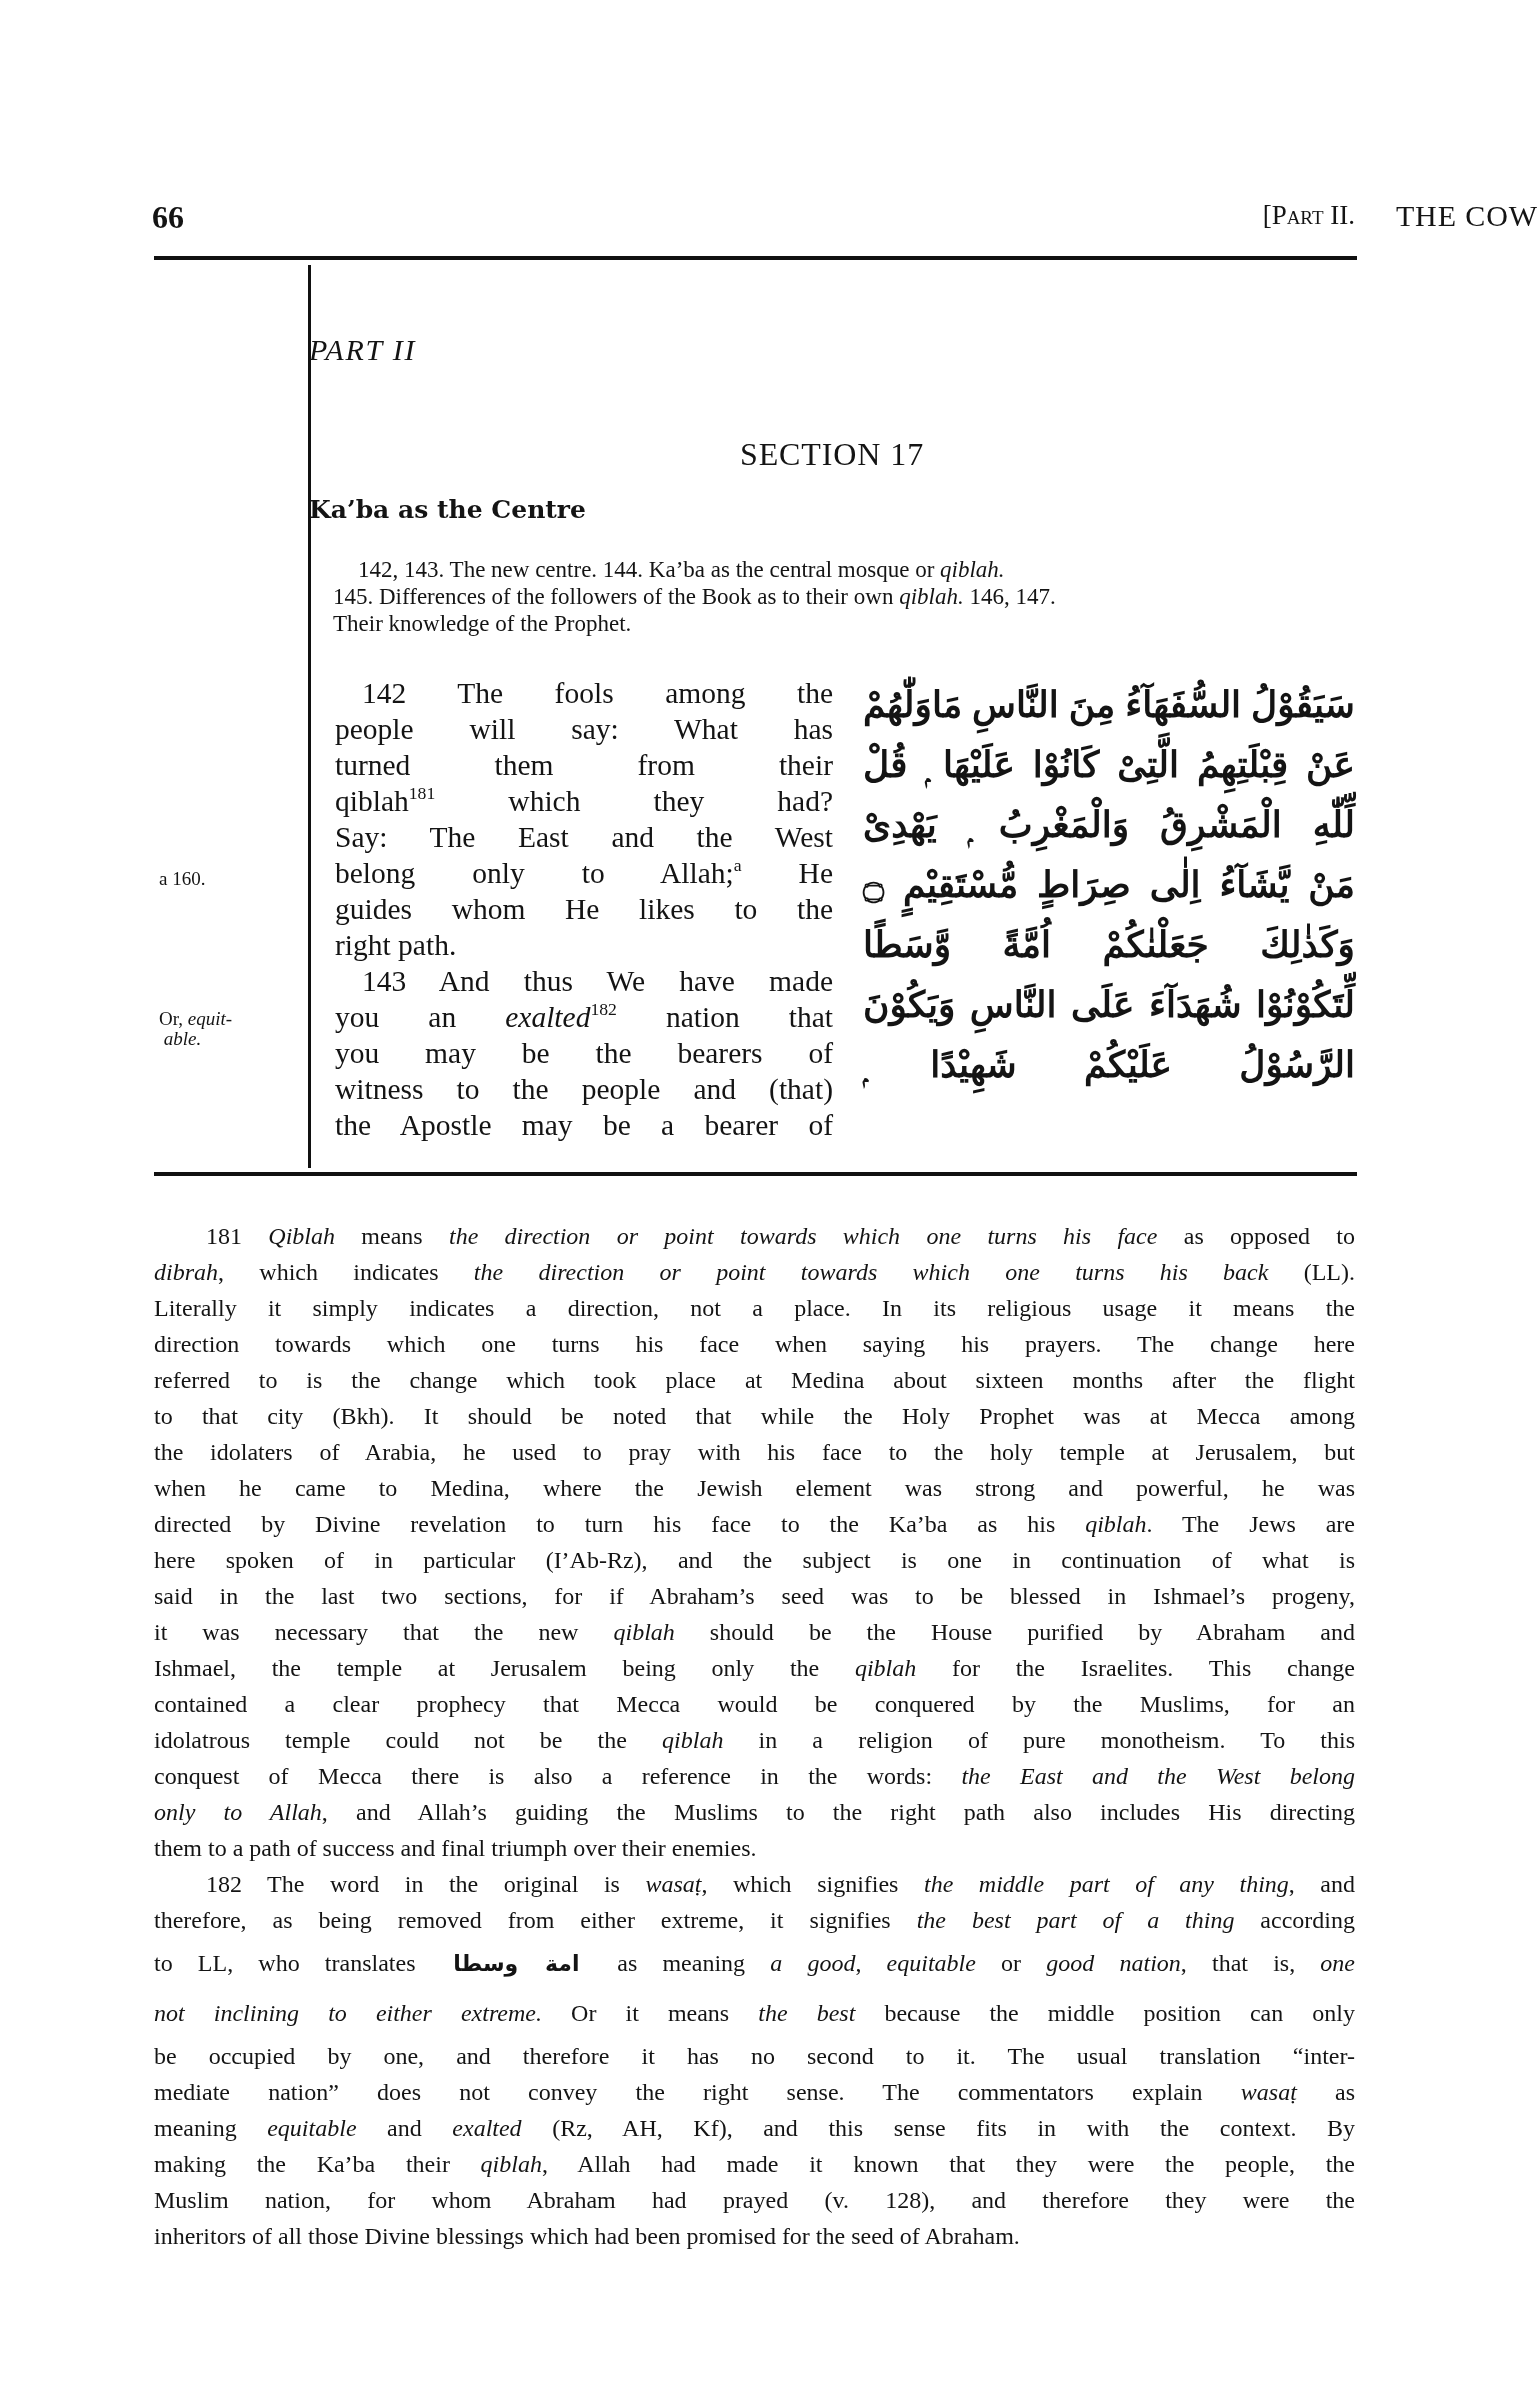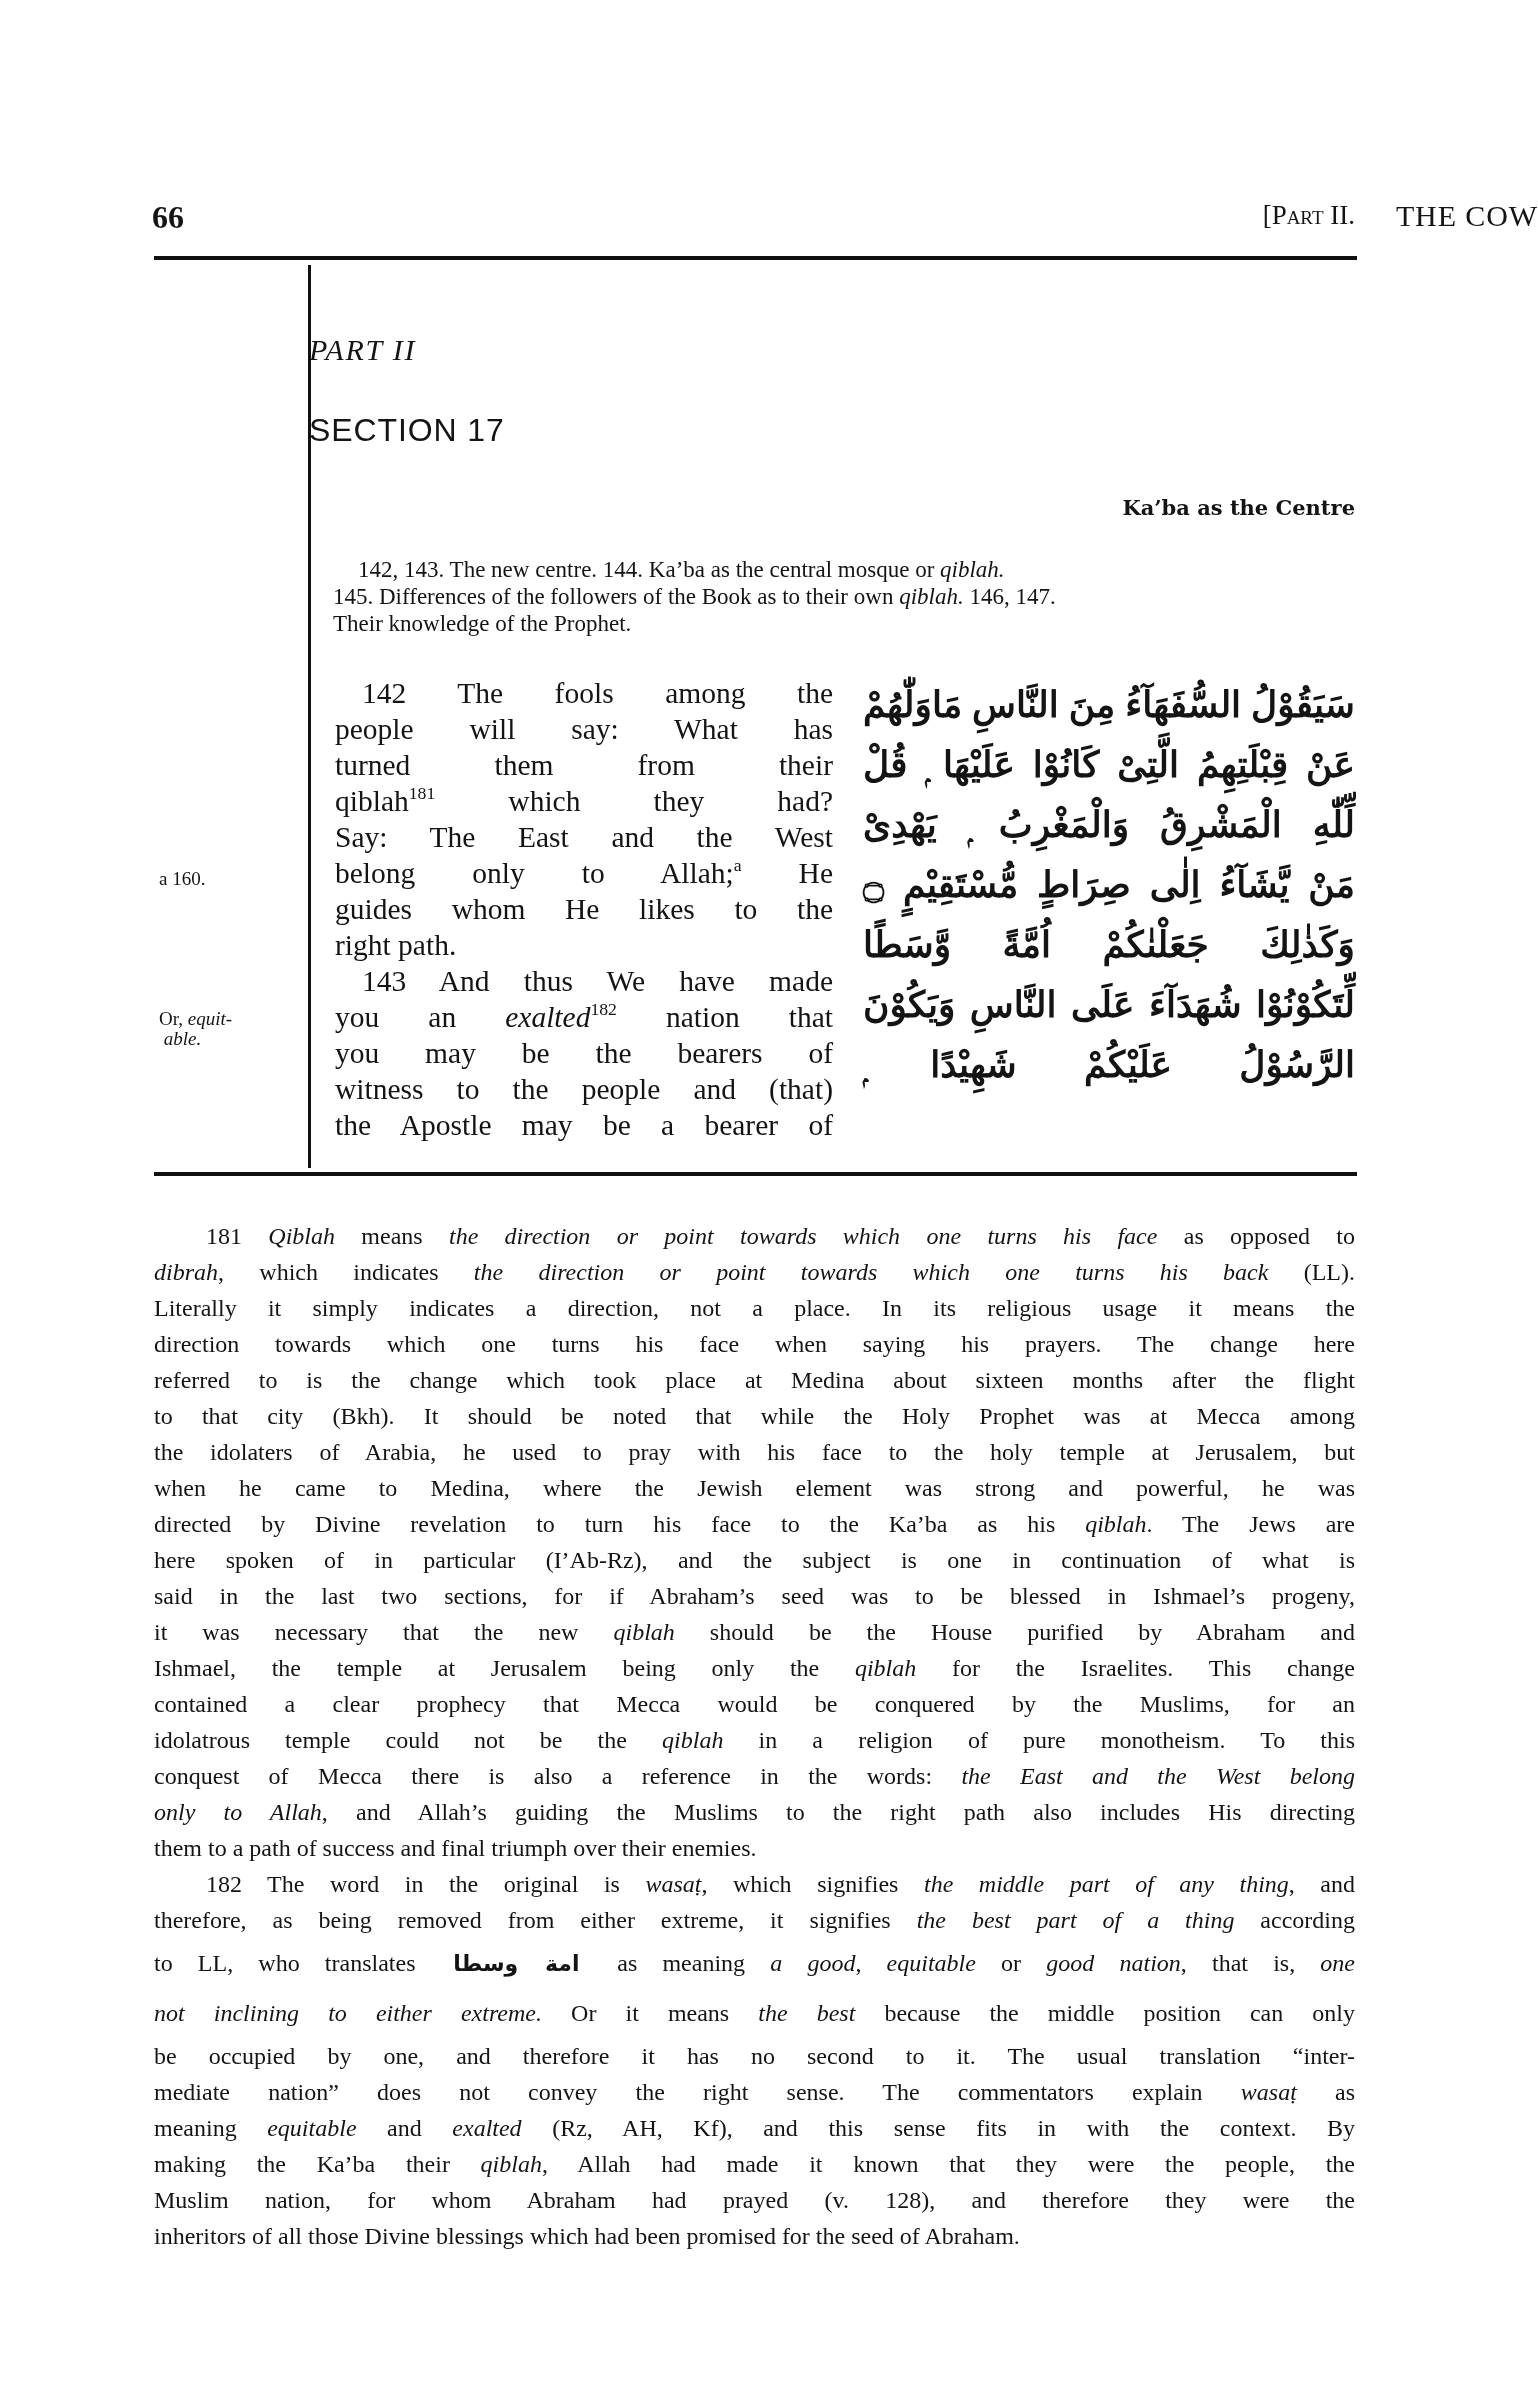--- a/index.html
+++ b/index.html
@@ -7,22 +7,22 @@
          font-family: "DejaVu Serif", "Liberation Serif", serif; color: #141414; }
   .abs { position: absolute; }
   .page-num { left: 152px; top: 199px; font-size: 32px; font-weight: bold; font-family: "Liberation Serif", serif; }
   .running-title { left: 0; width: 1538px; top: 199px; text-align: right; font-size: 30px; font-family: "Liberation Serif", serif; letter-spacing: 0.9px; }
   .running-part { right: 183px; top: 200px; font-size: 27px; font-family: "Liberation Serif", serif; font-variant: small-caps; }
   .rule-top { left: 154px; top: 256px; width: 1203px; height: 3.6px; background: #111; }
   .rule-bottom { left: 154px; top: 1172px; width: 1203px; height: 3.6px; background: #111; }
   .vline { left: 308px; top: 265px; width: 2.7px; height: 903px; background: #111; }
 
   .part-heading { left: 309px; width: 1046px; top: 333px; text-align: left; font-size: 30px; font-style: italic; font-family: "Liberation Serif", serif; letter-spacing: 1.8px; }
-  .section-heading { left: 309px; width: 1046px; top: 412px; font-size: 32px; font-family: Liberation Sans, sans-serif; letter-spacing: 0.9px; }
-  .section-subtitle { left: 309px; width: 1046px; top: 495px; text-align: right; font-size: 21px; font-weight: bold; font-family: "DejaVu Serif", serif; }
+  .section-heading { left: 309px; width: 1046px; top: 436px; text-align: center; font-size: 32px; font-family: Liberation Serif, serif; letter-spacing: 0.9px; }
+  .section-subtitle { left: 309px; width: 1046px; top: 495px; text-align: left; font-size: 25px; font-weight: bold; font-family: "DejaVu Serif", serif; }
 
   .summary { left: 333px; width: 1022px; top: 556px; font-size: 23px; line-height: 27px; font-family: "Liberation Serif", serif; }
   .summary .l { display: block; white-space: nowrap; }
   .summary .ind { padding-left: 25px; }
 
   .verse-col { left: 335px; width: 498px; top: 675px; font-size: 29.5px; line-height: 36px; font-family: "Liberation Serif", serif; }
   .verse-col .ln { display: block; text-align: justify; text-align-last: justify; white-space: nowrap; height: 36px; }
   .verse-col .ln.last { text-align-last: left; }
   .verse-col .ln.ind { padding-left: 27px; }
   sup { font-size: 60%; line-height: 0; vertical-align: 0.7em; }

